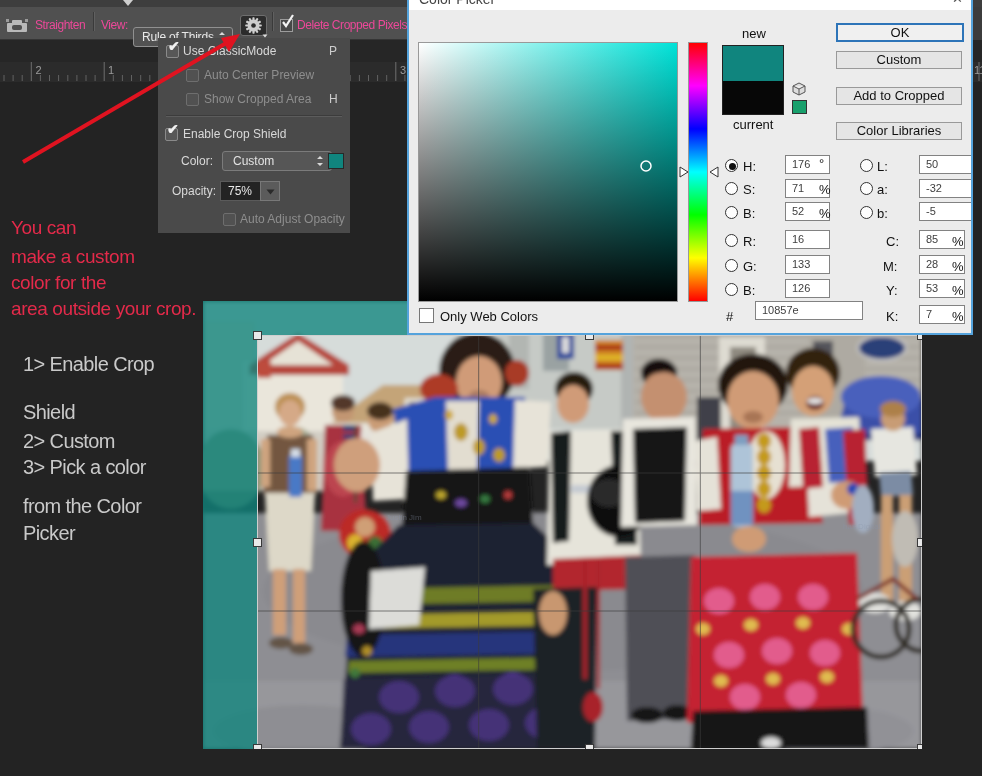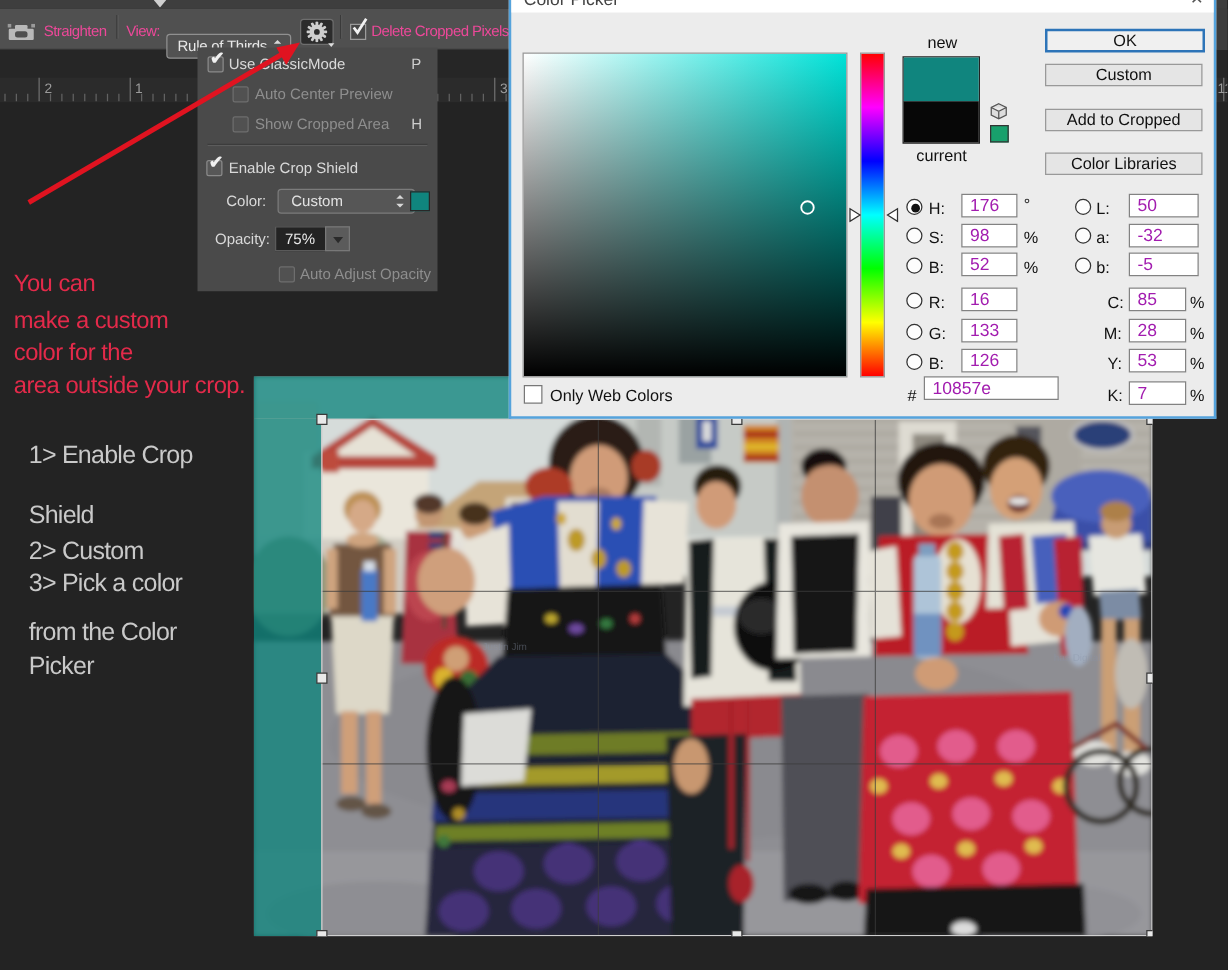--- a/index.html
+++ b/index.html
@@ -29,21 +29,21 @@
 #dialog{left:407px;top:0;width:562px;height:333px;background:#ececec;border:2px solid #55a3dc;border-top:none;overflow:hidden;}
 #dtitle{left:0px;top:0px;width:562px;height:10px;background:#ffffff;}
 #dtext{left:10px;top:-9px;font-size:14px;color:#444;}
 #dclose{left:543px;top:-9px;font-size:13px;color:#555;}
 #grad{left:9px;top:42px;width:258px;height:258px;border:1px solid #999;
  background:linear-gradient(to bottom,rgba(0,0,0,0) 0%,#000 100%),linear-gradient(to right,#fff 0%,#00e2d8 100%);}
 #huebar{left:279px;top:42px;width:18px;height:258px;border:1px solid #999;
  background:linear-gradient(to bottom,#ff0000 0%,#ff00ff 16.6%,#0000ff 33.3%,#00ffff 50%,#00ff00 66.6%,#ffff00 83.3%,#ff0000 100%);}
 .dlabel{position:absolute;color:#111;font-size:13px;line-height:13px;}
 .dbtn{position:absolute;left:427px;width:124px;height:16px;background:#e5e5e5;border:1px solid #999;color:#111;font-size:13px;line-height:16px;text-align:center;}
-.dinput{position:absolute;background:#fff;border:1px solid #828282;color:#a21caf;font-size:14px;line-height:17px;padding-left:6px;}
+.dinput{position:absolute;background:#fff;border:1px solid #828282;color:#404040;font-size:11px;line-height:17px;padding-left:6px;margin-left:16px;}
 .radio{position:absolute;width:11px;height:11px;border:1.5px solid #333;border-radius:50%;background:#fdfdfd;}
 </style>
 </head>
 <body>
 <div class="abs" id="topstrip"></div>
 <div class="abs" id="toolbar"></div>
 <div class="abs" id="midband"></div>
 <div class="abs" id="ruler"></div>
 <div class="abs" id="canvasbg"></div>
 <div class="abs" style="left:973px;top:7px;width:9px;height:33px;background:#3c3c3c"></div>
@@ -521,21 +521,21 @@
  <div class="dbtn" style="top:87px">Add to Cropped</div>
  <div class="dbtn" style="top:122px">Color Libraries</div>
 
  <div class="radio" style="left:316px;top:159px;background:#fff"></div>
  <div class="abs" style="left:319.5px;top:162.5px;width:7px;height:7px;border-radius:50%;background:#111"></div>
  <div class="dlabel" style="left:334px;top:160px">H:</div>
  <div class="dinput" style="left:360px;top:155px;width:37px;height:17px">176</div>
  <div class="dlabel" style="left:410px;top:157px">°</div>
  <div class="radio" style="left:316px;top:182px"></div>
  <div class="dlabel" style="left:334px;top:183px">S:</div>
- <div class="dinput" style="left:360px;top:179px;width:37px;height:17px">98</div>
+ <div class="dinput" style="left:360px;top:179px;width:37px;height:17px">71</div>
  <div class="dlabel" style="left:410px;top:183px">%</div>
  <div class="radio" style="left:316px;top:206px"></div>
  <div class="dlabel" style="left:334px;top:207px">B:</div>
  <div class="dinput" style="left:360px;top:202px;width:37px;height:17px">52</div>
  <div class="dlabel" style="left:410px;top:207px">%</div>
  <div class="radio" style="left:316px;top:234px"></div>
  <div class="dlabel" style="left:334px;top:235px">R:</div>
  <div class="dinput" style="left:360px;top:230px;width:37px;height:17px">16</div>
  <div class="radio" style="left:316px;top:259px"></div>
  <div class="dlabel" style="left:334px;top:260px">G:</div>

